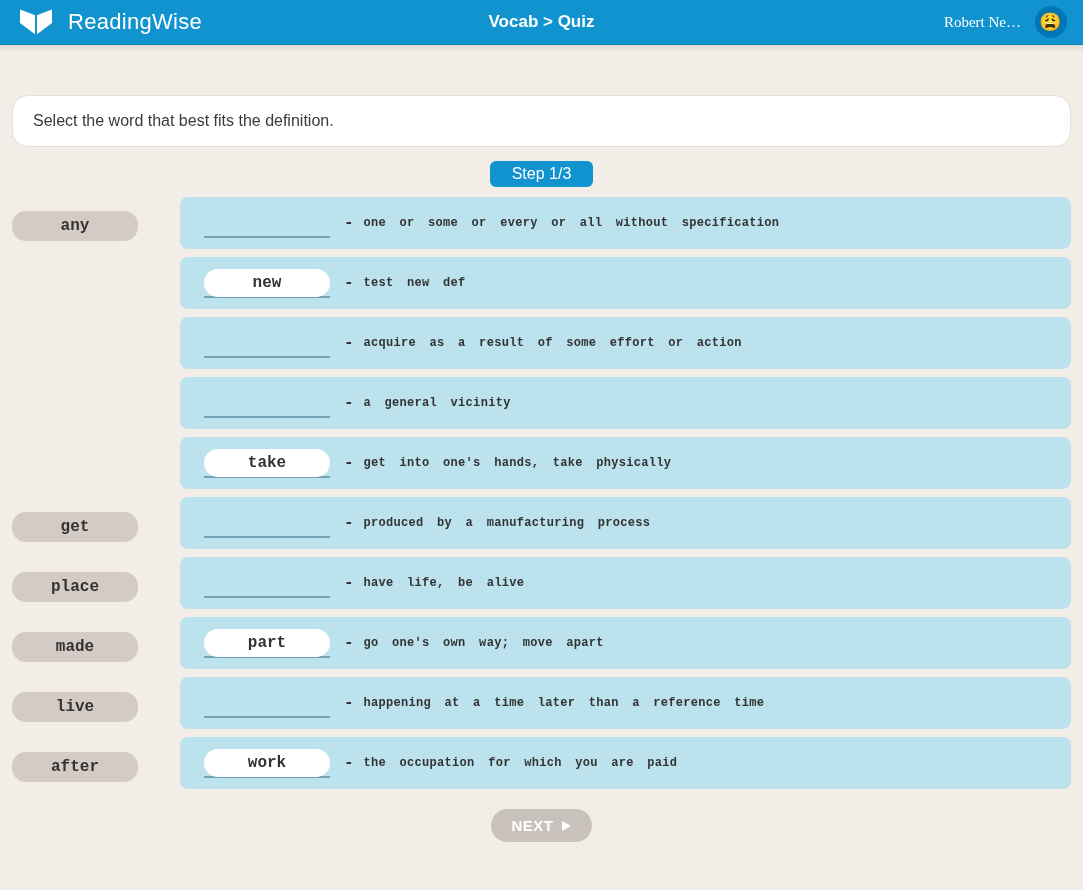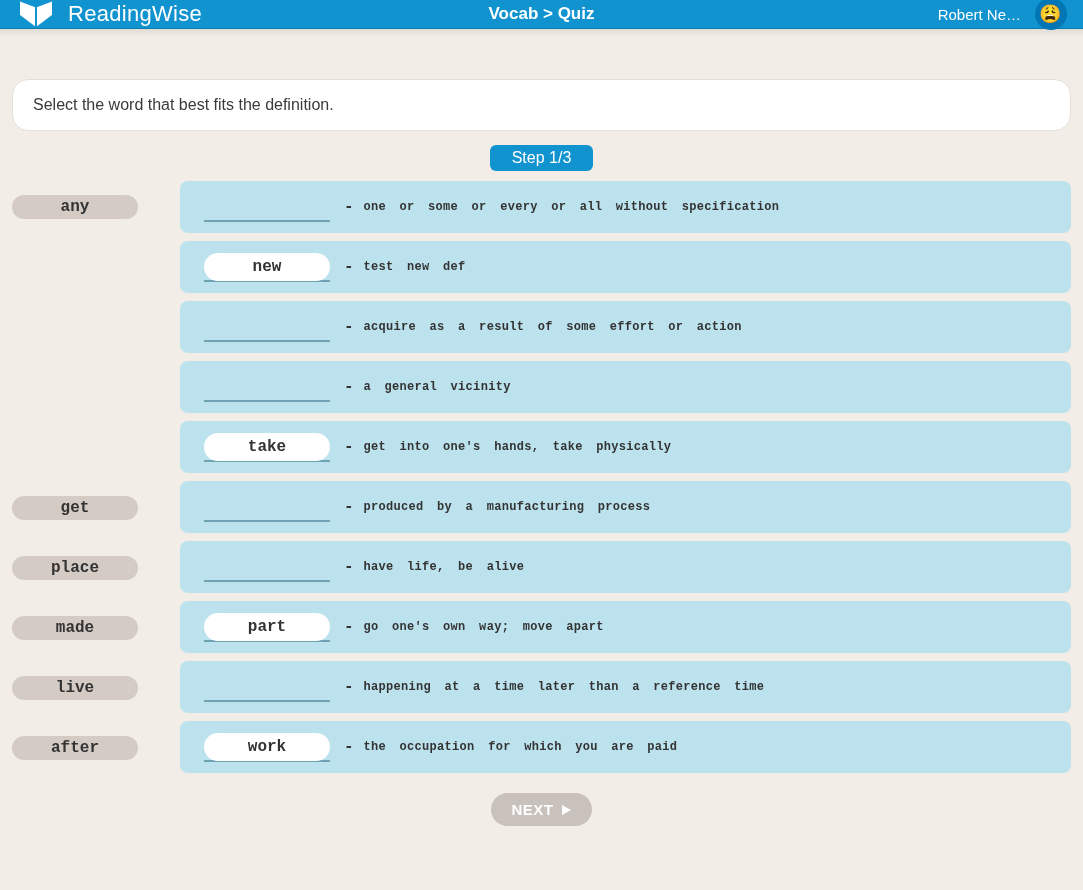--- a/index.html
+++ b/index.html
@@ -6,21 +6,21 @@
   html, body { width: 1083px; height: 890px; }
   body {
     font-family: "Segoe UI", Arial, sans-serif;
     background: #f2eee7;
     color: #333;
   }
 
   
   .header {
     background: #1093cf;
-    height: 29px;
+    height: 45px;
     display: flex;
     align-items: center;
     padding: 0 16px;
     color: #fff;
     position: relative;
     border-bottom: 1px solid #0d7db0;
   }
   .header-shadow {
     height: 8px;
     background: linear-gradient(to bottom, rgba(0,0,0,0.08), rgba(0,0,0,0));
@@ -41,20 +41,21 @@
     left: 50%;
     transform: translateX(-50%);
     font-size: 17px;
     font-weight: 600;
   }
   .header-right {
     margin-left: auto;
     display: flex;
     align-items: center;
     gap: 14px;
+    font-family: Liberation Serif, serif;
   }
   .user-name {
     font-size: 15px;
     max-width: 90px;
     white-space: nowrap;
     overflow: hidden;
     text-overflow: ellipsis;
   }
   .avatar {
     width: 32px;
@@ -102,21 +103,21 @@
   .source-col {
     width: 138px;
     flex-shrink: 0;
     position: relative;
     height: 594px; 
   }
   .word-chip {
     position: absolute;
     left: 0;
     width: 126px;
-    height: 24px;
+    height: 30px;
     background: #d4cbc5;
     border-radius: 14px;
     display: flex;
     align-items: center;
     justify-content: center;
     font-family: "Courier New", monospace;
     font-size: 16px;
     font-weight: 700;
     color: #333;
     cursor: grab;

